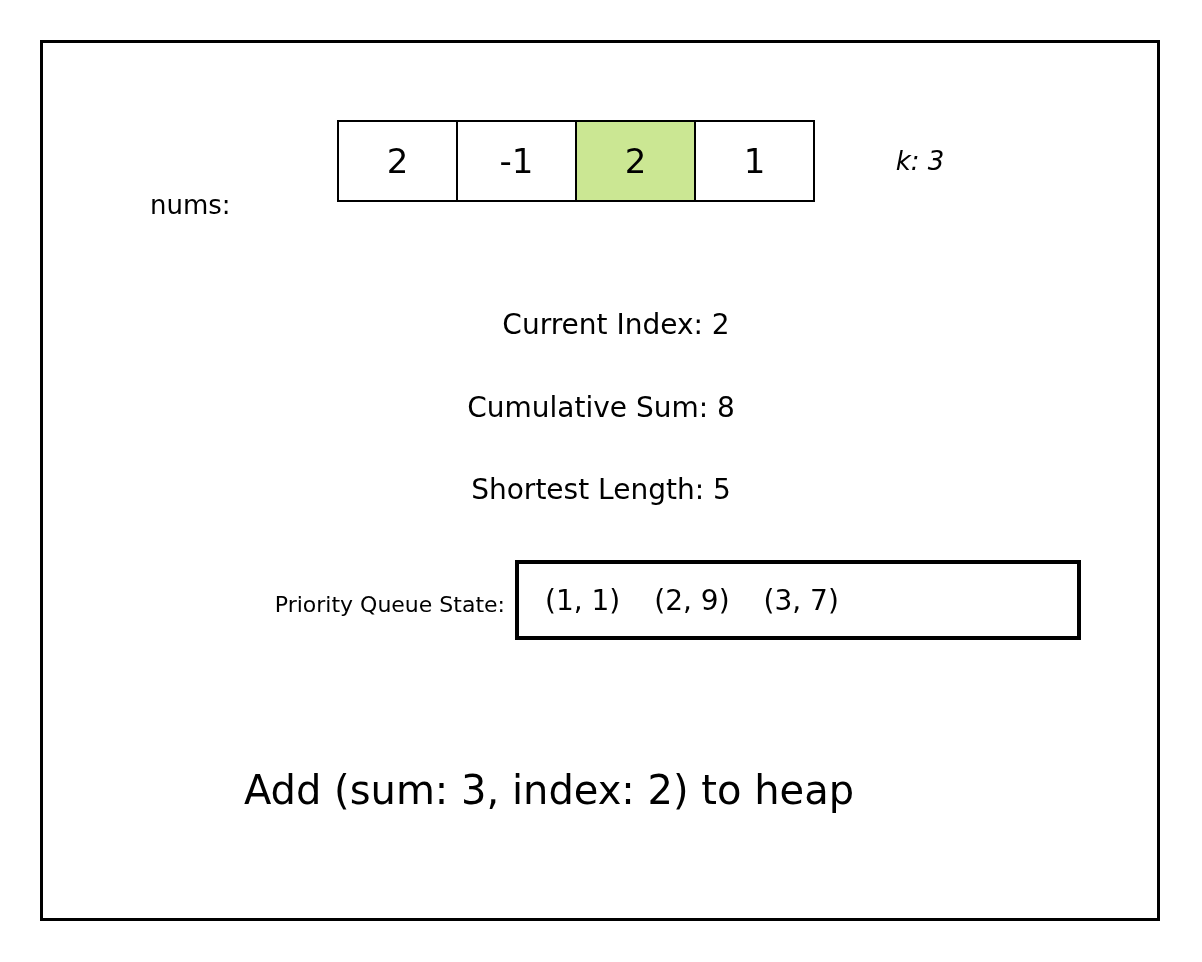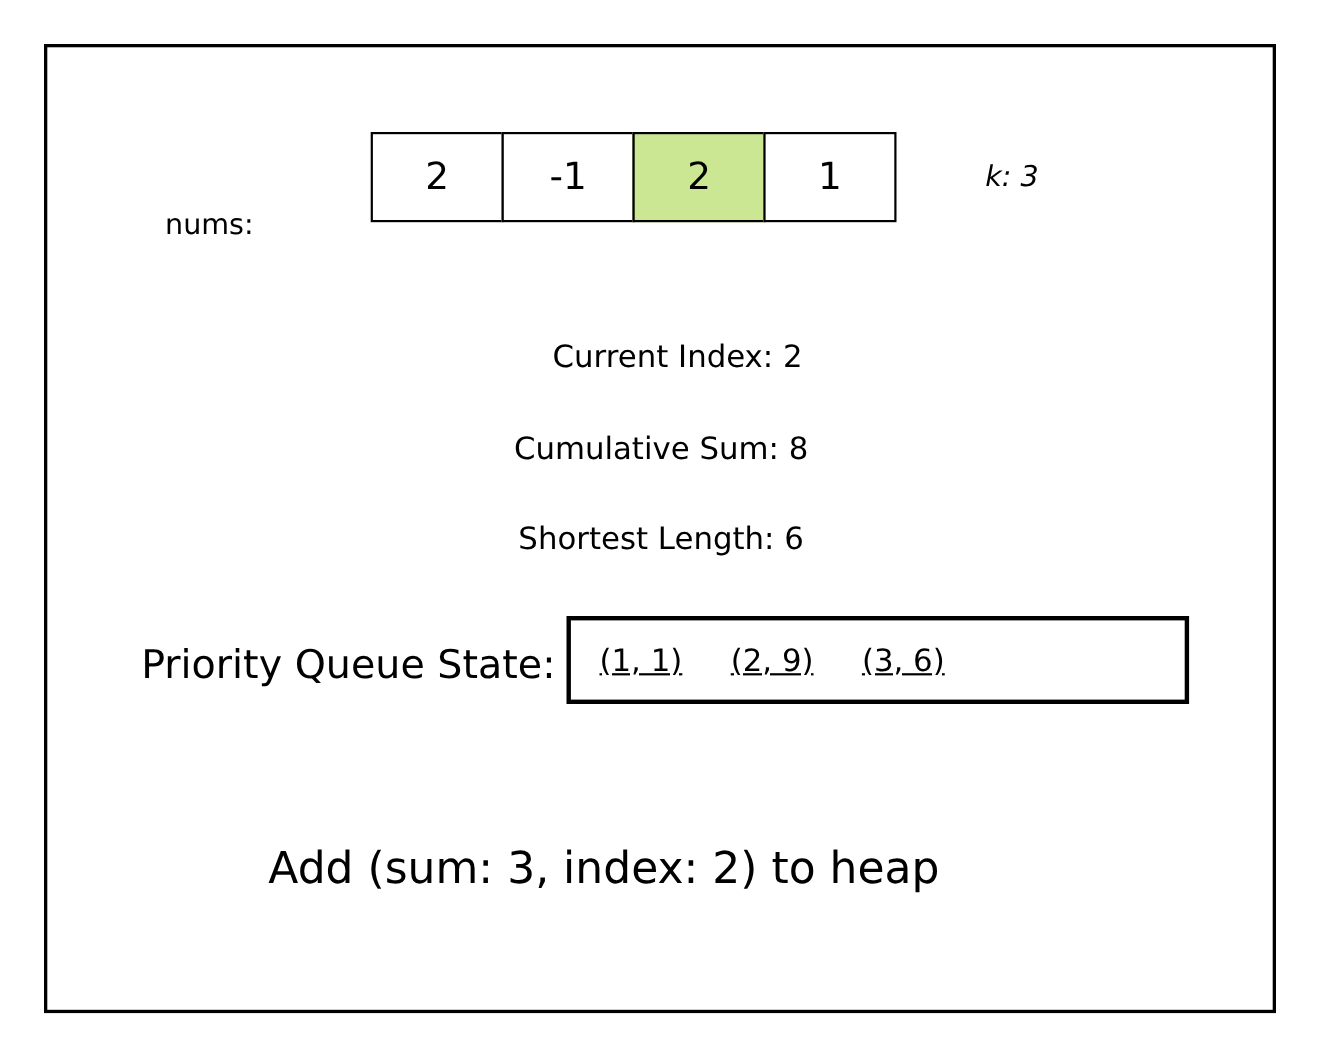--- a/index.html
+++ b/index.html
@@ -73,41 +73,40 @@
   }
   .status-current   { top: 309px; padding-left: 15px; }
   .status-cumsum    { top: 392px; }
   .status-shortest  { top: 474px; }
   .pq-label {
     position: absolute;
     left: 120px;
     top: 589px;
     width: 385px;
     text-align: right;
-    font-size: 36px;
+    font-size: 22px;
     line-height: 32px;
     white-space: nowrap;
   }
   .pq-box {
     position: absolute;
     left: 515px;
     top: 560px;
     width: 532px;
     height: 72px;
     border: 4px solid #000000;
     display: flex;
     align-items: center;
     padding-left: 26px;
     box-sizing: content-box;
     background: #ffffff;
   }
   .pq-items {
     display: flex;
-    gap: 44px;
-    text-decoration: underline;
+    gap: 34px;
   }
   .pq-item {
     font-size: 28px;
     white-space: nowrap;
   }
   .step-message {
     position: absolute;
     left: 0;
     top: 766px;
     width: 1098px;
@@ -130,25 +129,25 @@
     <div class="cell" style="background: rgb(203, 231, 147);">2</div>
     <div class="cell">1</div>
   </div>
 
 <div class="k-label">k: 3</div>
 
 <div class="status-line status-current">Current Index: 2</div>
 
 <div class="status-line status-cumsum">Cumulative Sum: 8</div>
 
-<div class="status-line status-shortest">Shortest Length: 6</div>
+<div class="status-line status-shortest">Shortest Length: 5</div>
 
 <div class="pq-label">Priority Queue State:</div>
 
 <div class="pq-box">
   <div class="pq-items">
       <span class="pq-item">(1, 1)</span>
       <span class="pq-item">(2, 9)</span>
-      <span class="pq-item">(3, 6)</span>
+      <span class="pq-item">(3, 7)</span>
     </div>
 </div>
 
 <div class="step-message">Add (sum: 3, index: 2) to heap</div>
 
 </body></html>

